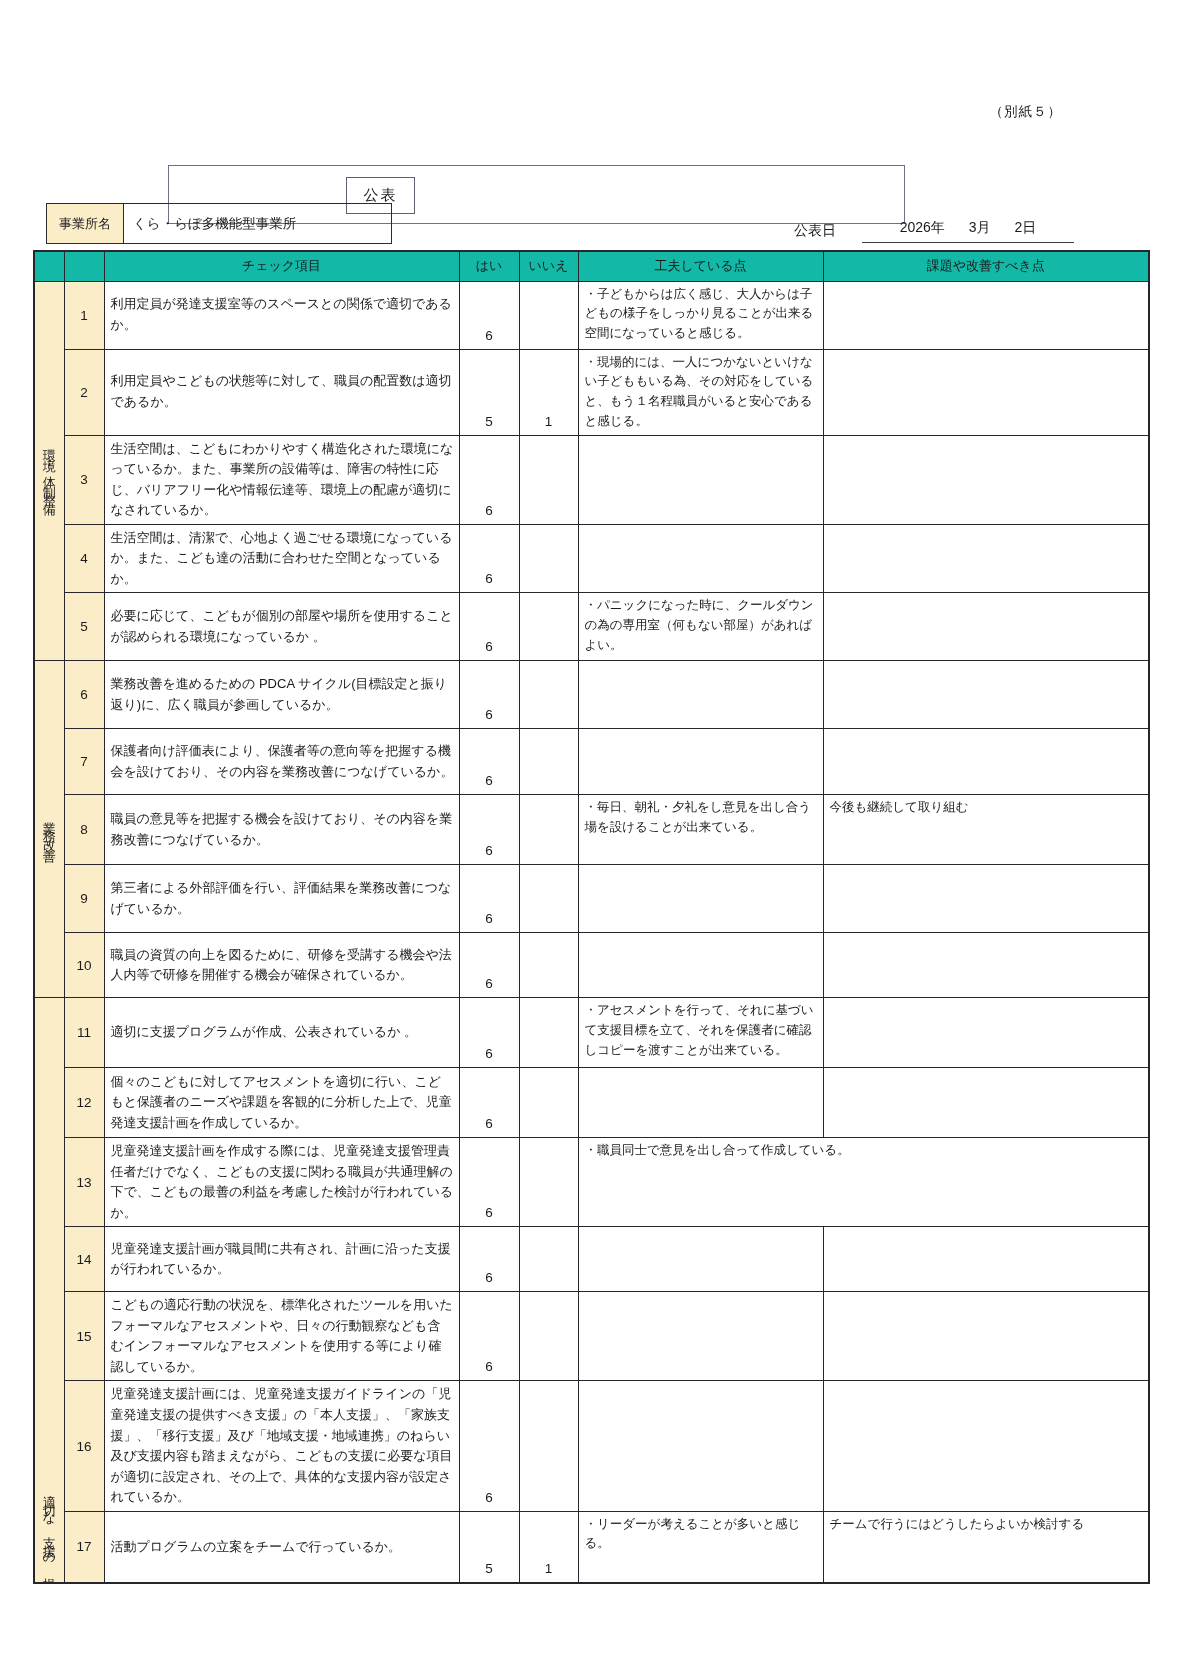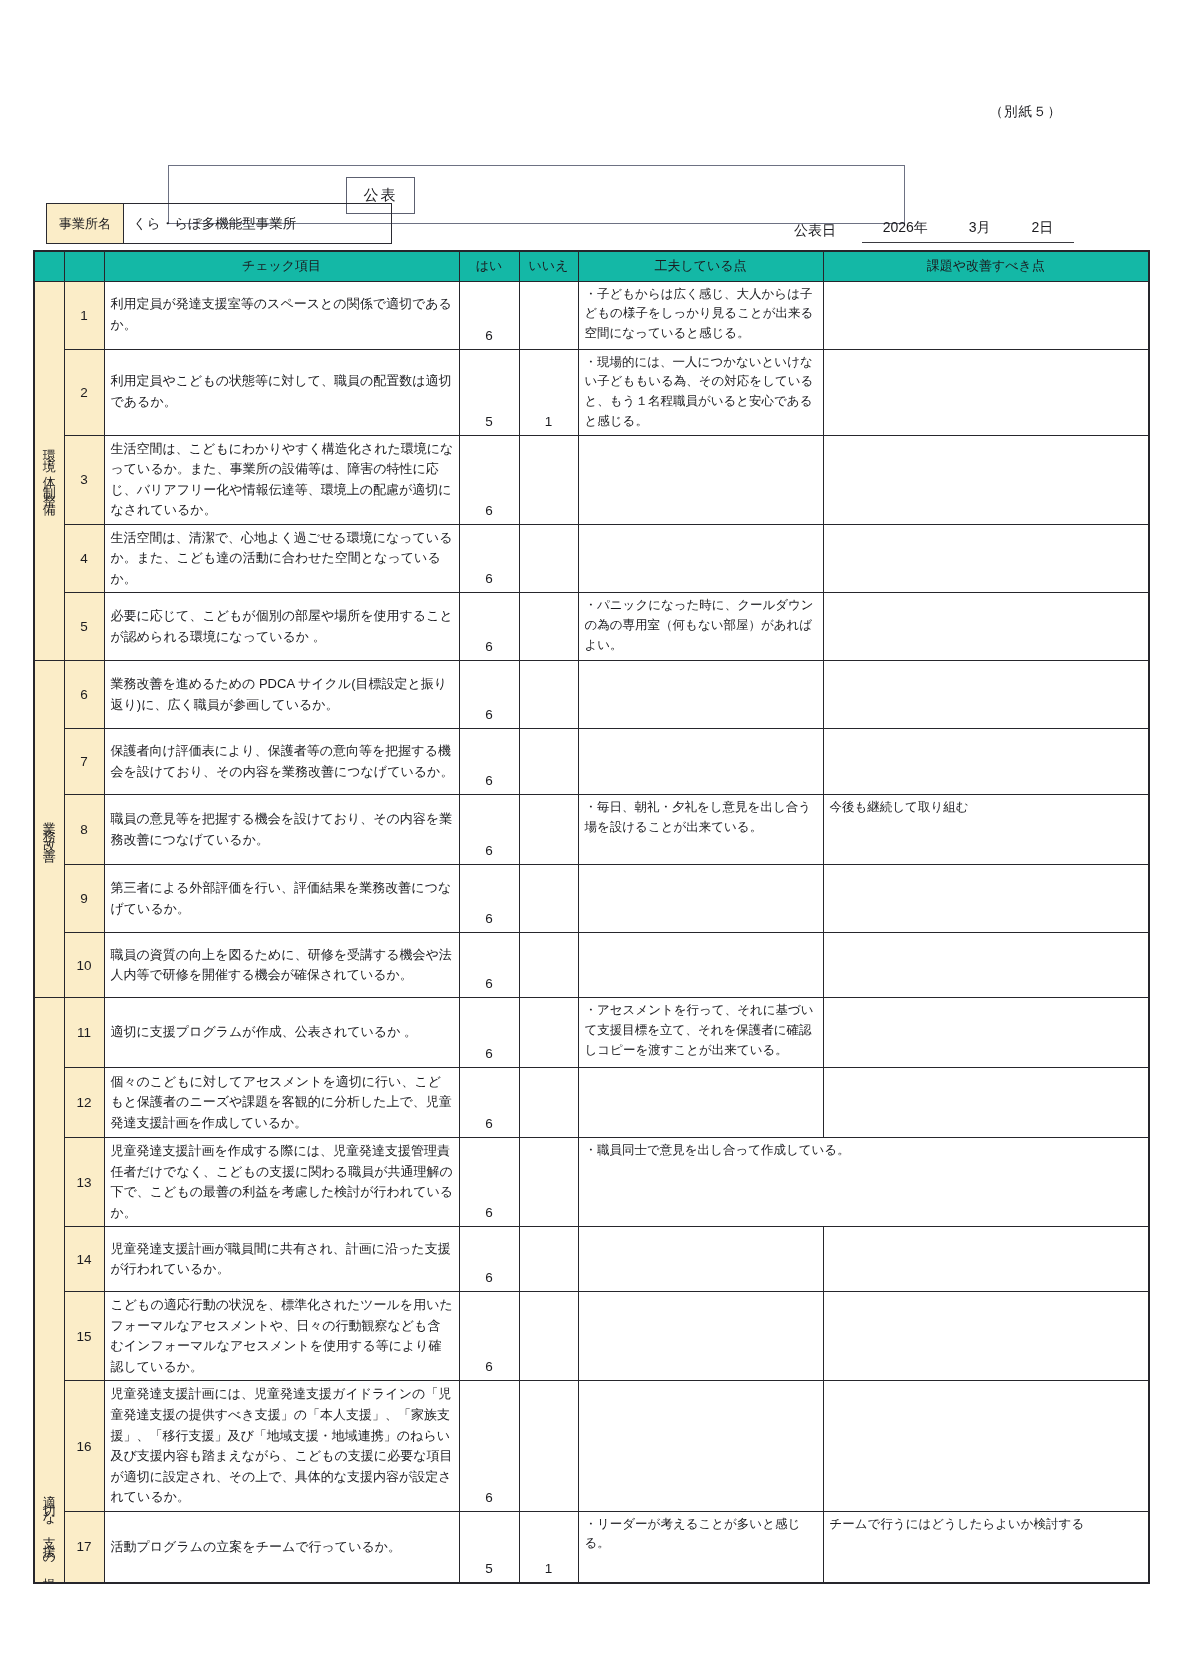--- a/index.html
+++ b/index.html
@@ -37,21 +37,21 @@
   .office-value {
     flex:1; display:flex; align-items:center; padding-left:9px; font-size:13.5px;
   }
   .date-row {
     position:absolute; left:788px; top:219px;
     display:flex; align-items:flex-end; font-size:14px;margin-left:6px;
   }
   .date-label { margin-right:26px; padding-bottom:3px; }
   .date-line {
     border-bottom:1.5px solid #3a3a40; width:212px;
-    display:flex; justify-content:center; gap:41px; padding-bottom:5px;
+    display:flex; justify-content:center; gap:24px; padding-bottom:5px;
   }
   table.eval {
     position:absolute; left:33px; top:250px; width:1115px;
     border-collapse:collapse; table-layout:fixed;
     border:2px solid #26262c;
   }
   table.eval td, table.eval th {
     border:1.5px solid #26262c; overflow:hidden;
   }
   thead th {

